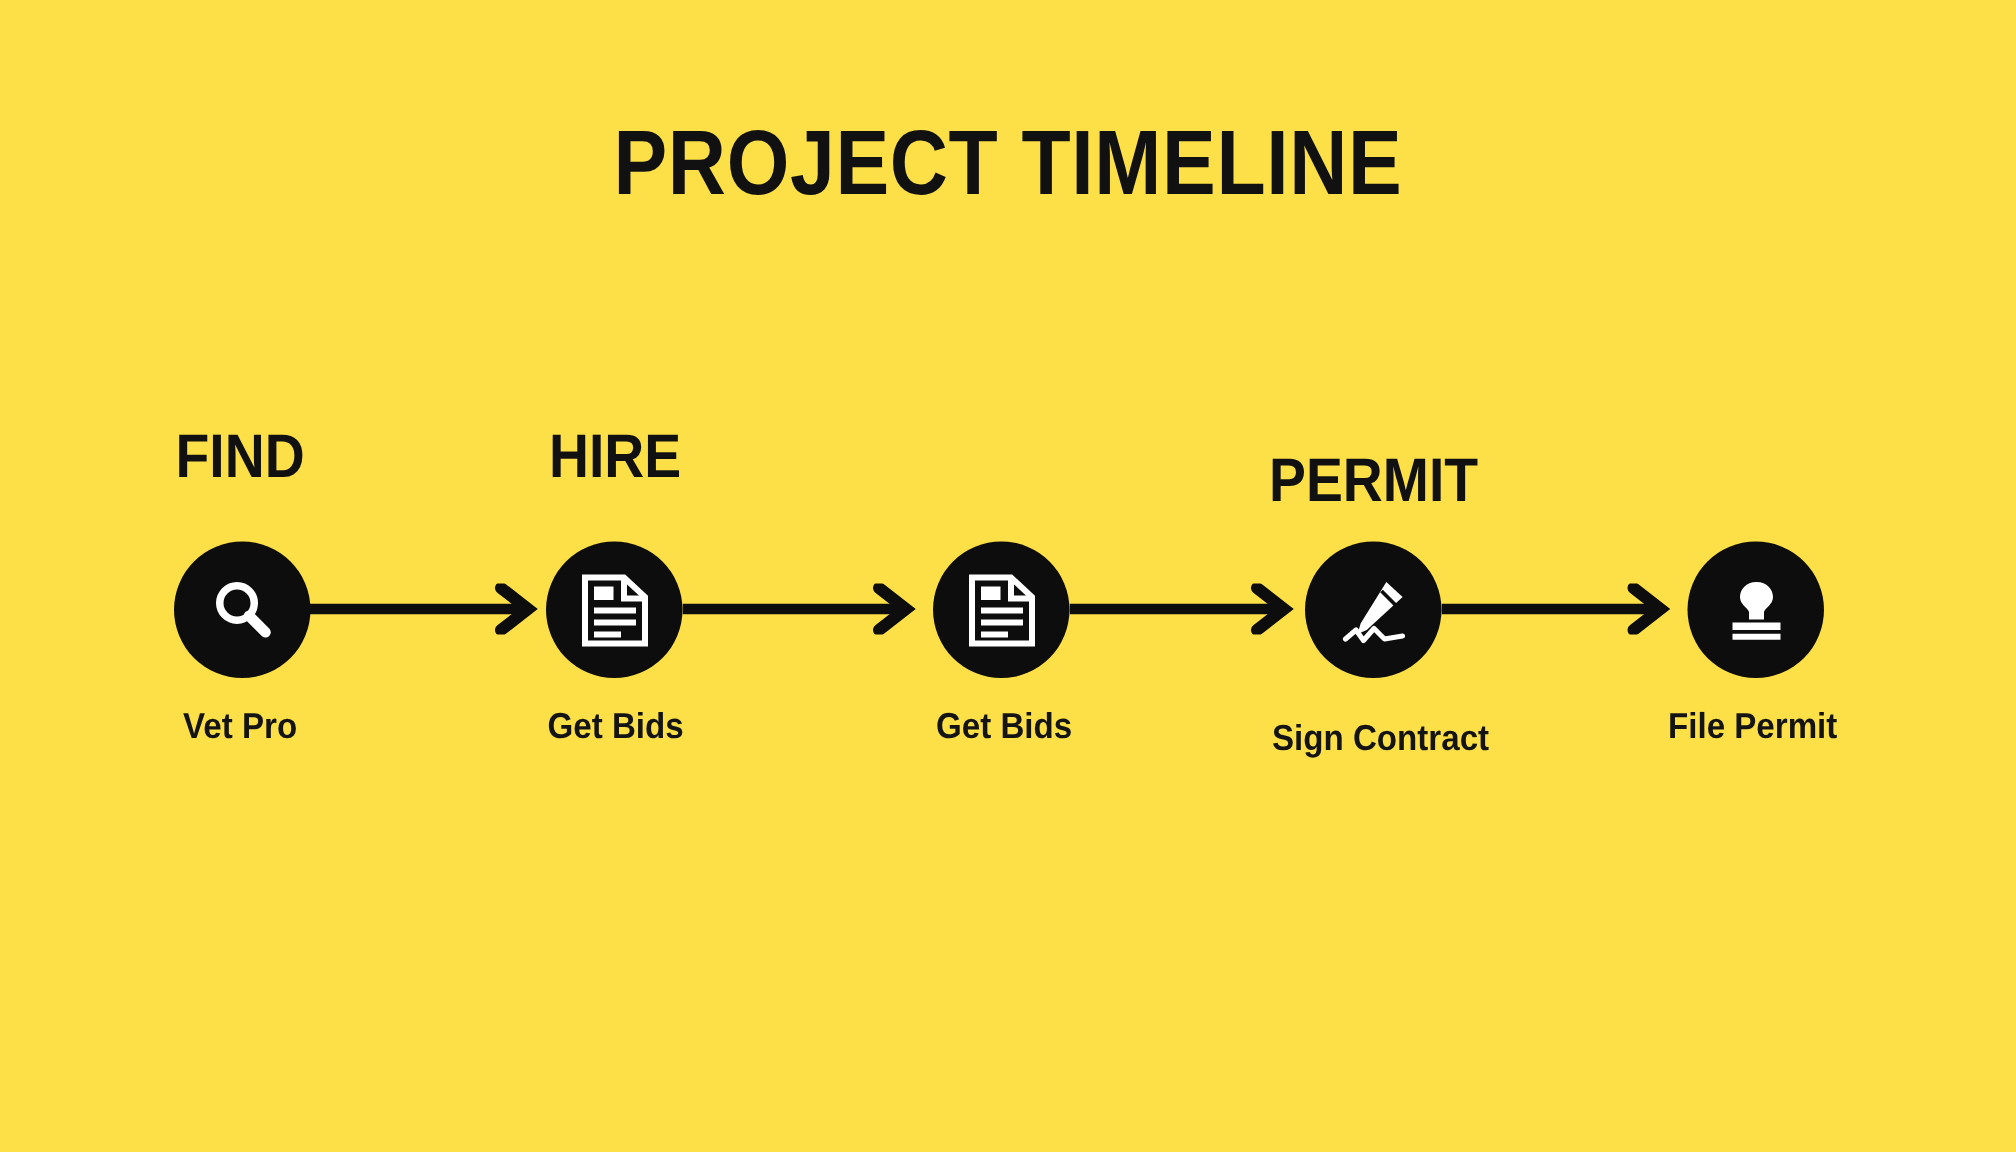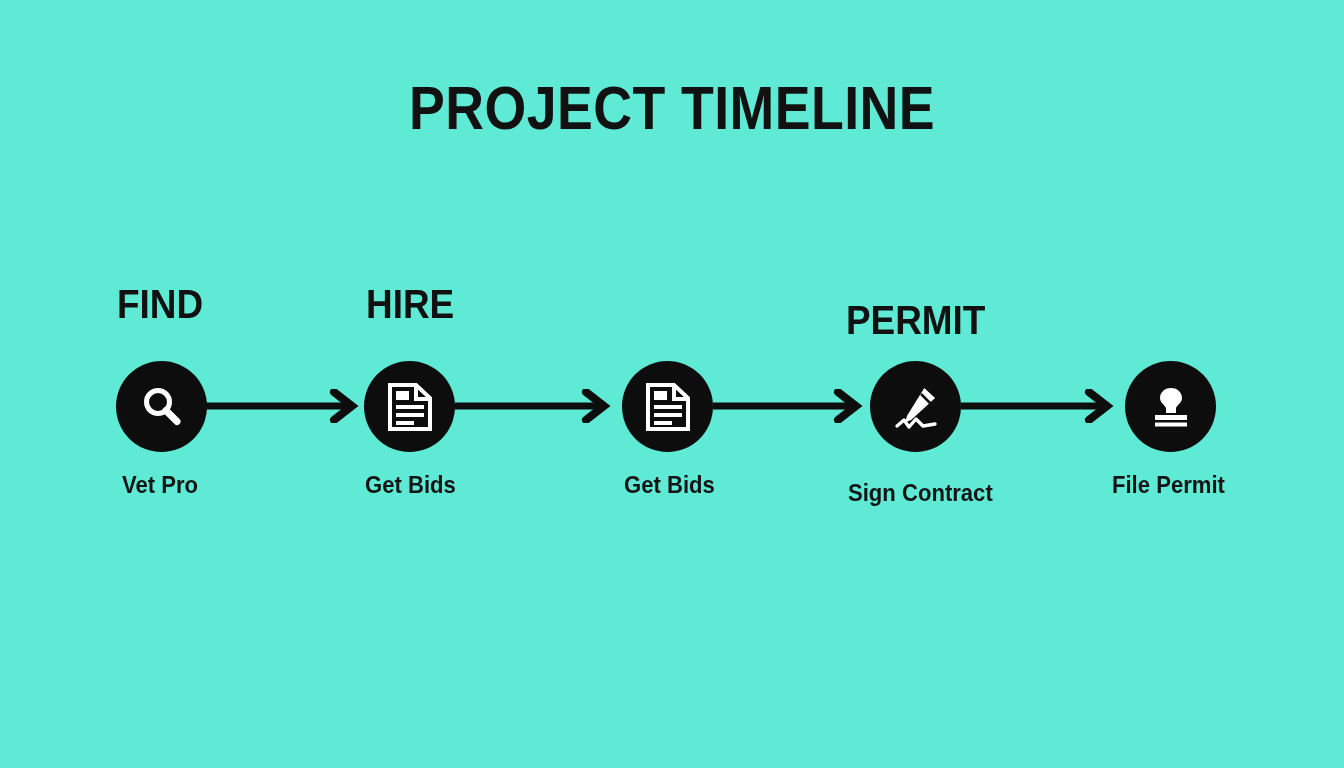--- a/index.html
+++ b/index.html
@@ -10,21 +10,21 @@
     width: 1344px;
     height: 768px;
     background: #fdfdfd;
     font-family: "Liberation Sans", sans-serif;
     overflow: hidden;
   }
   #canvas {
     position: relative;
     width: 1344px;
     height: 768px;
-    background: #5eead4;
+    background: #fde047;
   }
 
   
   .title {
     position: absolute;
     left: 0;
     top: 78px;
     width: 1344px;
     text-align: center;
     font-family: "Liberation Sans Narrow", "Liberation Sans", sans-serif;

